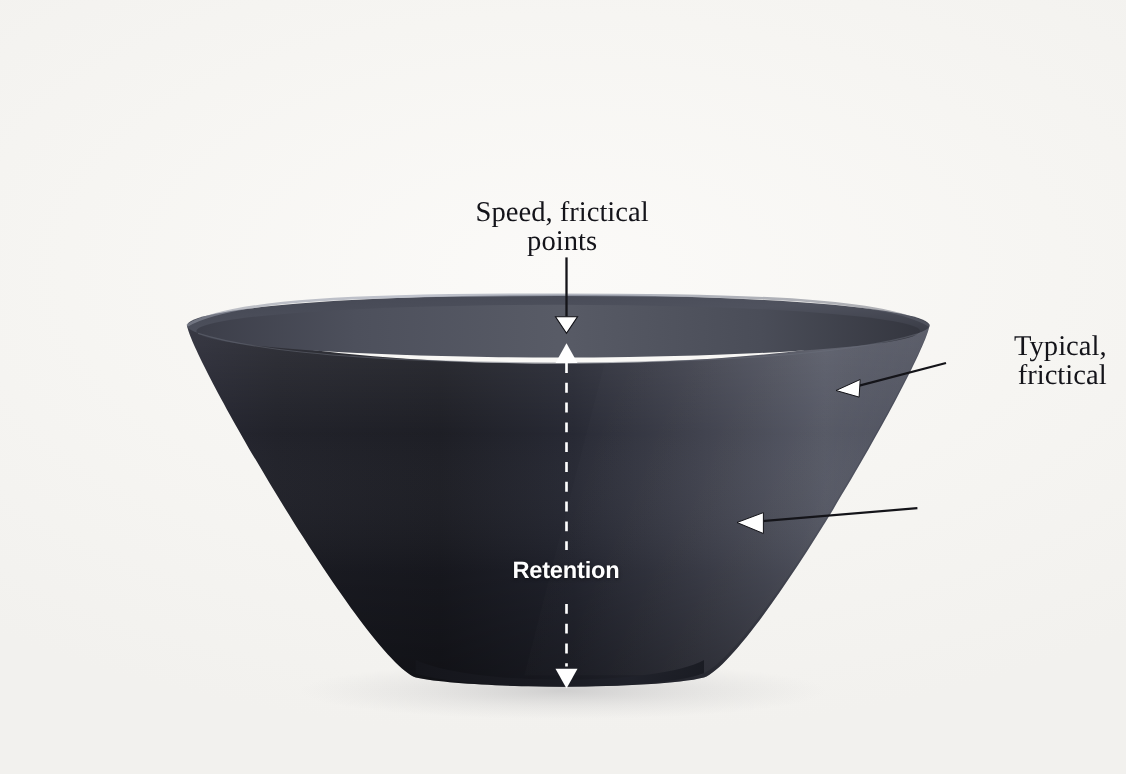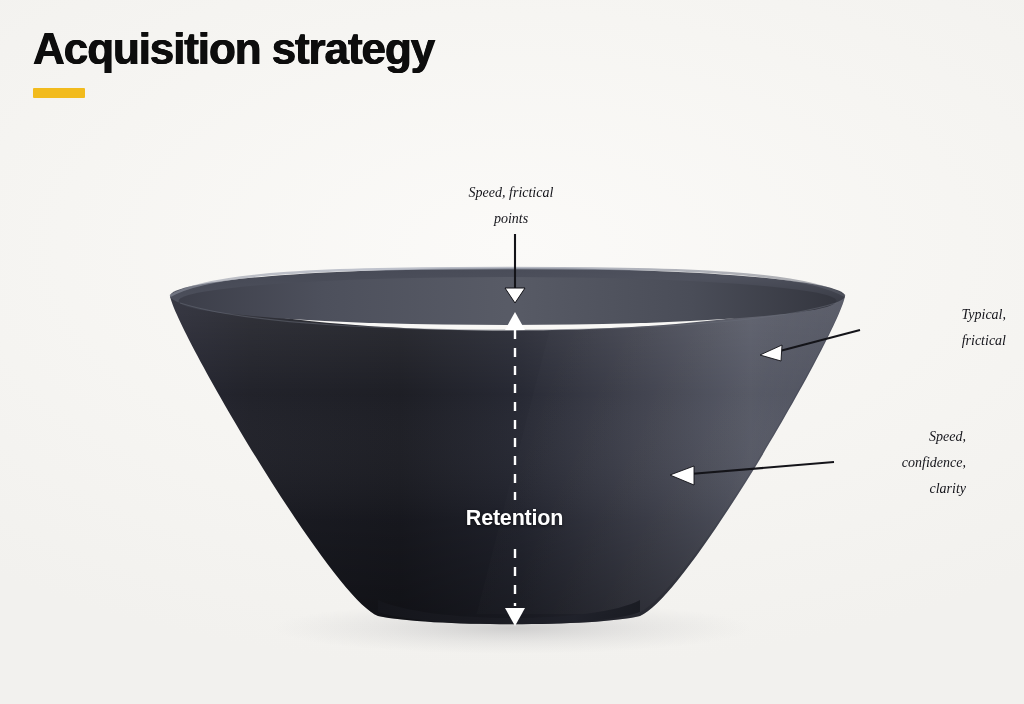--- a/index.html
+++ b/index.html
@@ -53,25 +53,24 @@
     left: 0;
     top: 0;
     width: 1024px;
     height: 704px;
   }
 
   
   .annotation-label {
     position: absolute;
     font-family: "Liberation Serif", serif;
-    font-size: 14px;
+    font-size: 26px;
     line-height: 26px;
     color: #14141a;
     white-space: pre-line;
-    font-style: italic;
   }
   #label-speed-frictical {
     left: 431px;
     top: 180px;
     width: 160px;
     text-align: center;
   }
   #label-typical-confidence {
     left: 866px;
     top: 302px;
@@ -98,24 +97,20 @@
     letter-spacing: -0.2px;
     color: #ffffff;
     text-shadow: 0 1px 3px rgba(0,0,0,0.55);
   }
 </style>
 </head>
 <body>
 
 <div id="slide">
 
-  <div id="title-block">
-    <div id="page-title">Acquisition strategy</div>
-    <div id="title-accent" style="background: rgb(242, 187, 29);"></div>
-  </div>
 
   <svg id="funnel-stage" viewBox="0 0 1024 704">
     <defs>
 
       <linearGradient id="coneBody" x1="0" y1="0" x2="1" y2="0">
         <stop offset="0%" stop-color="#232430"></stop>
         <stop offset="12%" stop-color="#1d1e26"></stop>
         <stop offset="34%" stop-color="#191a21"></stop>
         <stop offset="52%" stop-color="#232530"></stop>
         <stop offset="70%" stop-color="#3a3c48"></stop>
@@ -241,19 +236,16 @@
       <polygon points="515,626 505,608 525,608" fill="#ffffff"></polygon>
     </g>
   </svg>
 
   <div class="annotation-label" id="label-speed-frictical">Speed, frictical
 points</div>
 
   <div class="annotation-label" id="label-typical-confidence">Typical,
 frictical</div>
 
-  <div class="annotation-label" id="label-speed-confidence-clarity">Speed,
-confidence,
-clarity</div>
 
   <div id="retention-label">Retention</div>
 
 </div>
 
 </body></html>

